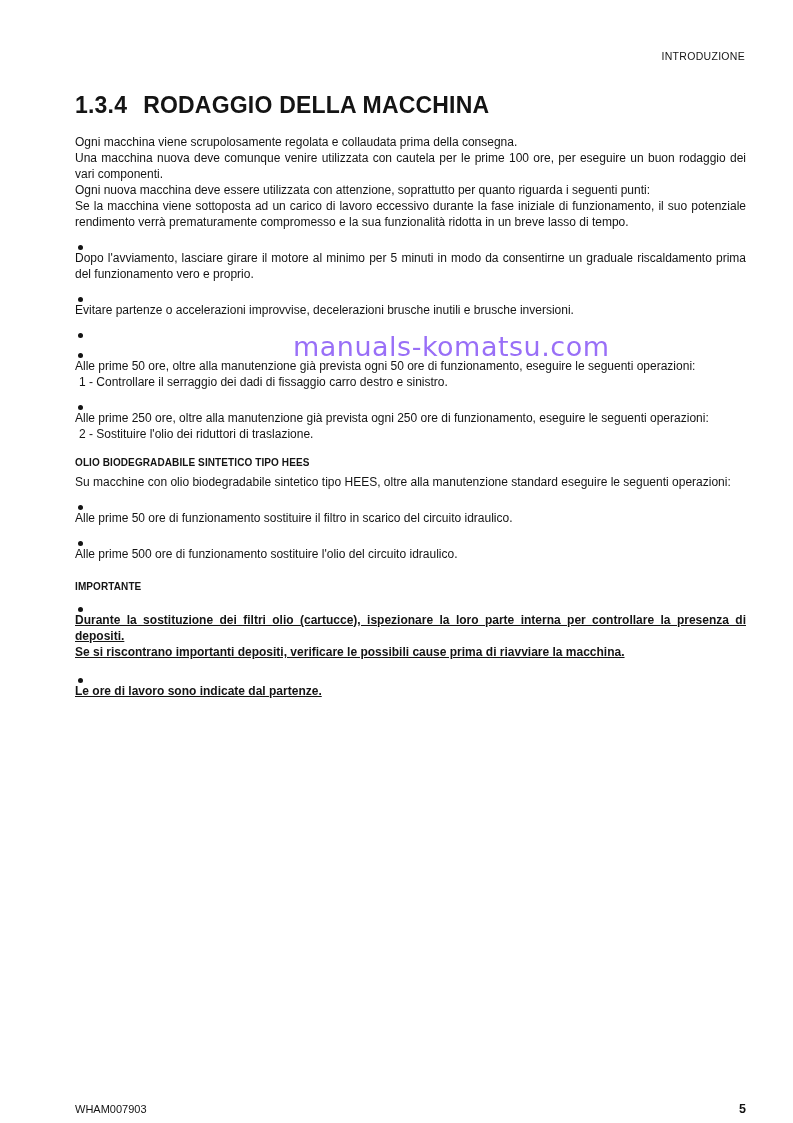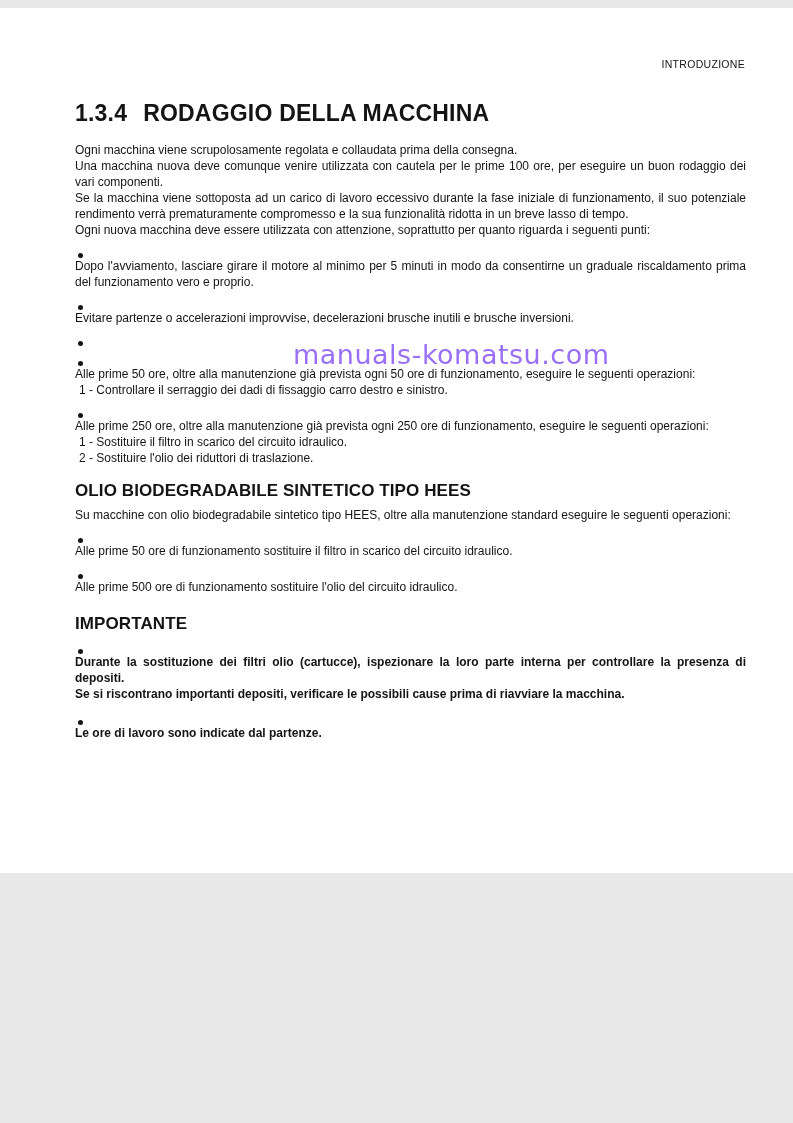--- a/index.html
+++ b/index.html
@@ -1,20 +1,20 @@
 <!DOCTYPE html>
 <html><head>
 <meta charset="utf-8">
 <style>
   html, body { margin: 0; padding: 0; background: #e8e8e8; }
   .page {
     position: relative;
     width: 793px;
-    height: 865px;
-    margin: 8px auto;
+    height: 1123px;
+    margin: 0 auto;
     background: #ffffff;
     font-family: "Liberation Sans", sans-serif;
     font-size: 12px;
     color: #141414;
     overflow: hidden;
     box-sizing: border-box;
   }
   .page-header {
     position: absolute;
     top: 50px;
@@ -64,27 +64,27 @@
     line-height: 16px;
     text-align: justify;
   }
   .subitem {
     margin: 0;
     line-height: 16px;
     padding-left: 4px;
   }
   .subheading {
     margin: 15px 0 6px 0;
-    font-size: 17px;
+    font-size: 10px;
     font-weight: bold;
     letter-spacing: 0.1px;
   }
   .subheading.important-gap { margin-top: 19px; margin-bottom: 4px; }
   .important .bullet-text,
-  .important .subline { font-weight: bold; }
+  .important .subline { font-weight: bold; text-decoration: underline; }
   .subline { margin: 0; line-height: 16px; text-align: justify; }
   .gap-before-last { margin-top: 12px; }
   .watermark {
     position: absolute;
     top: 331px;
     left: 293px;
     font-size: 27px;
     font-family: "DejaVu Sans", sans-serif;
     color: #8b5cf6;
     opacity: 0.88;
@@ -115,22 +115,22 @@
 
   <main class="content">
 
     <h1 class="title">
       <span class="title-number">1.3.4</span><span class="title-text">RODAGGIO DELLA MACCHINA</span>
     </h1>
 
     <div class="intro">
       <p class="para">Ogni macchina viene scrupolosamente regolata e collaudata prima della consegna.</p>
       <p class="para">Una macchina nuova deve comunque venire utilizzata con cautela per le prime 100 ore, per eseguire un buon rodaggio dei vari componenti.</p>
+      <p class="para">Ogni nuova macchina deve essere utilizzata con attenzione, soprattutto per quanto riguarda i seguenti punti:</p>
       <p class="para">Se la macchina viene sottoposta ad un carico di lavoro eccessivo durante la fase iniziale di funzionamento, il suo potenziale rendimento verrà prematuramente compromesso e la sua funzionalità ridotta in un breve lasso di tempo.</p>
-      <p class="para">Ogni nuova macchina deve essere utilizzata con attenzione, soprattutto per quanto riguarda i seguenti punti:</p>
     </div>
 
     <ul class="bullets">
       <li class="bullet">
         <span class="dot"></span>
         <div class="bullet-body">
           <p class="bullet-text">Dopo l'avviamento, lasciare girare il motore al minimo per 5 minuti in modo da consentirne un graduale riscaldamento prima del funzionamento vero e proprio.</p>
         </div>
       </li>
       <li class="bullet">
@@ -148,21 +148,20 @@
         <span class="dot"></span>
         <div class="bullet-body">
           <p class="bullet-text">Alle prime 50 ore, oltre alla manutenzione già prevista ogni 50 ore di funzionamento, eseguire le seguenti operazioni:</p>
           <p class="subitem">1 - Controllare il serraggio dei dadi di fissaggio carro destro e sinistro.</p>
         </div>
       </li>
       <li class="bullet">
         <span class="dot"></span>
         <div class="bullet-body">
           <p class="bullet-text">Alle prime 250 ore, oltre alla manutenzione già prevista ogni 250 ore di funzionamento, eseguire le seguenti operazioni:</p>
-          <p class="subitem">1 - Sostituire il filtro in scarico del circuito idraulico.</p>
           <p class="subitem">2 - Sostituire l'olio dei riduttori di traslazione.</p>
         </div>
       </li>
     </ul>
 
     <h2 class="subheading">OLIO BIODEGRADABILE SINTETICO TIPO HEES</h2>
     <p class="para">Su macchine con olio biodegradabile sintetico tipo HEES, oltre alla manutenzione standard eseguire le seguenti operazioni:</p>
 
     <ul class="bullets">
       <li class="bullet">

